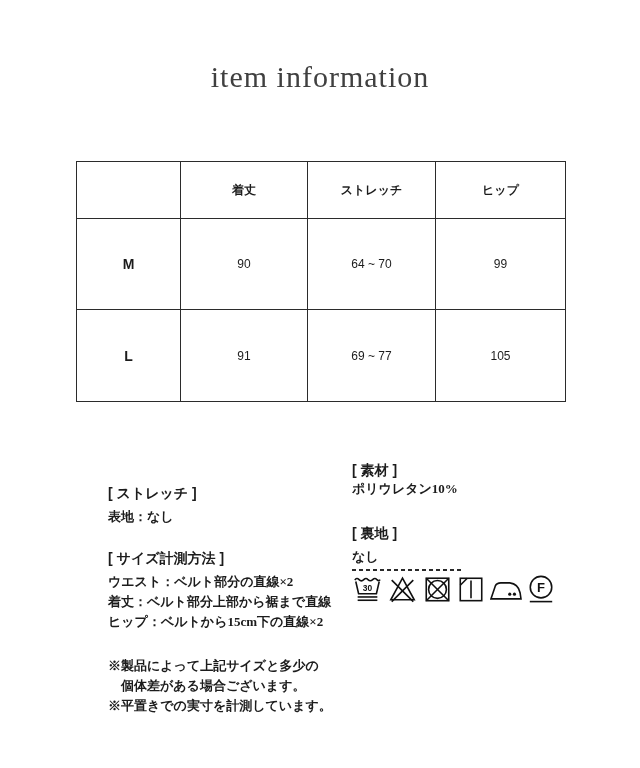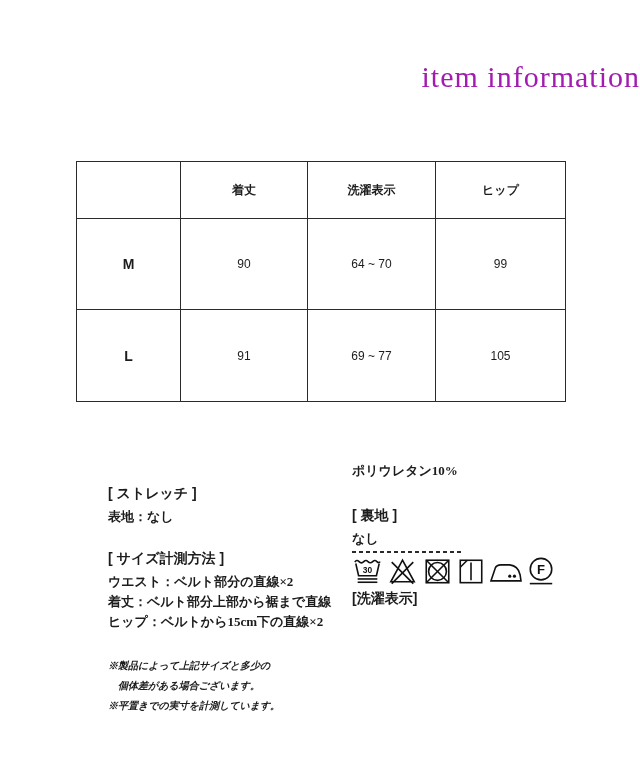--- a/index.html
+++ b/index.html
@@ -6,24 +6,24 @@
   html,body { width:640px; height:768px; }
   body {
     background:#ffffff;
     font-family:"Liberation Sans", sans-serif;
     color:#1c1c1c;
     position:relative;
     overflow:hidden;
   }
   .title {
     position:absolute; top:60px; left:0; right:0;
-    text-align:right;
+    text-align:center;
     font-family:"Liberation Serif", serif;
     font-size:30px; font-weight:400; letter-spacing:1px;
-    color:#a21caf;
+    color:#404040;
   }
   .size-table {
     position:absolute; left:76px; top:161px;
     border-collapse:collapse;
     table-layout:fixed;
     width:489px;
   }
   .size-table th, .size-table td {
     border:1px solid #2b2b2b;
     text-align:center; vertical-align:middle;
@@ -36,21 +36,21 @@
   .size-table tbody td { font-size:12px; font-weight:400; }
 
   .col-left  { position:absolute; left:108px; top:484px; width:250px; }
   .col-right { position:absolute; left:352px; top:461px; width:240px; }
 
   .sec-h { font-size:14px; font-weight:700; line-height:18px; }
   .sec-line { font-size:13px; font-weight:700; line-height:20px;font-family:Liberation Serif, serif; }
   .mt-line { margin-top:5px; }
   .col-left .h2 { margin-top:22px; }
   .notes { margin-top:24px; }
-  .note-line { font-size:10px; font-weight:700; line-height:20px;font-style:italic; }
+  .note-line { font-size:13px; font-weight:700; line-height:20px; }
 
   .col-right .sec-line { line-height:19px; }
   .col-right .h-lining { margin-top:26px; }
   .col-right .h-origin { margin-top:14px; }
 
   .clipped-remnant {
     margin-top:3px;
     width:112px; height:2px;
     background:repeating-linear-gradient(90deg,#2a2a2a 0 4px,transparent 4px 7px);
   }
@@ -78,21 +78,21 @@
   <colgroup>
       <col style="width:104px">
       <col style="width:127px">
       <col style="width:128px">
       <col style="width:130px">
     </colgroup>
   <thead>
     <tr>
       <th></th>
       <th>着丈</th>
-      <th>洗濯表示</th>
+      <th>ストレッチ</th>
       <th>ヒップ</th>
     </tr>
   </thead>
   <tbody>
     <tr>
       <th>M</th>
       <td>90</td>
       <td>64 ~ 70</td>
       <td>99</td>
     </tr>
@@ -115,20 +115,21 @@
   <div class="sec-line">ヒップ：ベルトから15cm下の直線×2</div>
 
   <div class="notes">
     <div class="note-line">※製品によって上記サイズと多少の</div>
     <div class="note-line">　個体差がある場合ございます。</div>
     <div class="note-line">※平置きでの実寸を計測しています。</div>
   </div>
 </div>
 
 <div class="col-right">
+  <div class="sec-h">[ 素材 ]</div>
   <div class="sec-line">ポリウレタン10%</div>
 
   <div class="sec-h h-lining">[ 裏地 ]</div>
   <div class="sec-line mt-line">なし</div>
 
   <div class="clipped-remnant"></div>
 
   <div class="care-row">
     <span>
       <svg class="care" viewBox="0 0 32 32" width="31" height="30">
@@ -170,14 +171,13 @@
     </span>
     <span>
       <svg class="care" viewBox="0 0 30 32" width="28" height="30">
         <circle cx="15" cy="14" r="11.5"></circle>
         <text x="15" y="19" font-size="14" text-anchor="middle">F</text>
         <line x1="3" y1="29.5" x2="27" y2="29.5" stroke-width="2"></line>
       </svg>
     </span>
   </div>
 
-  <div class="care-label">[洗濯表示]</div>
 </div>
 
 </body></html>

